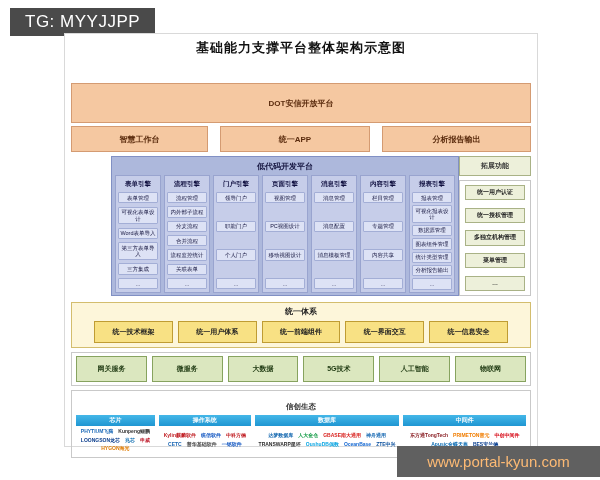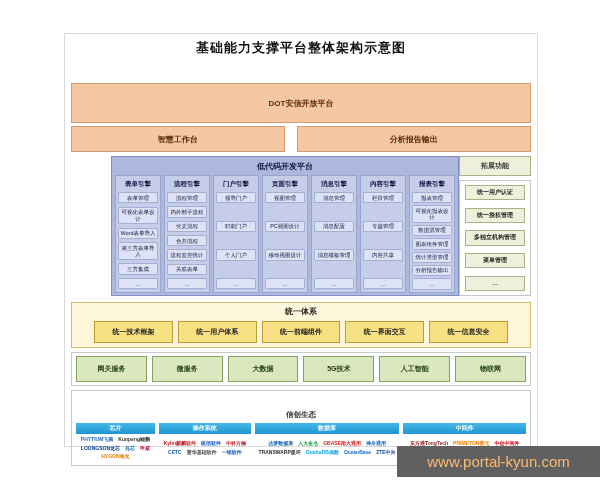--- a/index.html
+++ b/index.html
@@ -61,50 +61,52 @@
   .unified-row { display:flex; gap:5px; }
   .unified-box { flex:1; height:22px; background:#f8e184; border:1px solid #bf9c33; font-size:7px;
                  font-weight:bold; color:#222; display:flex; align-items:center; justify-content:center; }
 
   
   .tech { margin-top:4px; border:1px solid #c9c9c9; padding:3px 4px; display:flex; gap:5px; }
   .tech-box { flex:1; height:26px; background:#dbe7bf; border:1px solid #87a35f; font-size:7px;
               font-weight:bold; color:#1f3a12; display:flex; align-items:center; justify-content:center; }
 
   
-  .eco { margin-top:4px; border:1px solid #c9c9c9; padding:18px 4px 4px; }
+  .eco { margin-top:4px; border:1px solid #c9c9c9; padding:10px 4px 4px; }
   .eco-title { text-align:center; font-size:7.5px; font-weight:bold; color:#333; line-height:11px;
                margin-bottom:3px; }
   .eco-row { display:flex; gap:4px; align-items:stretch; }
   .eco-group { display:flex; flex-direction:column; min-width:0; }
   .eco-group:nth-of-type(1){ flex:18; }
   .eco-group:nth-of-type(2){ flex:21; }
   .eco-group:nth-of-type(3){ flex:33; }
   .eco-group:nth-of-type(4){ flex:28; }
   .eco-head { height:11px; background:linear-gradient(#44b7e8,#1f96d2); color:#fff; font-size:6px;
               font-weight:bold; display:flex; align-items:center; justify-content:center; }
   .eco-body { flex:1; padding:3px 1px 1px; display:flex; flex-wrap:wrap; gap:3px 5px;
               align-items:center; justify-content:center; align-content:center; }
   .eco-chip { font-size:5px; font-weight:bold; white-space:nowrap; line-height:1.1; }
 </style>
 </head>
 <body>
 
 <div class="stage">
 
+  <div class="tg-badge">TG: MYYJJPP</div>
 
   <div class="diagram">
 
     <div class="dg-title">基础能力支撑平台整体架构示意图</div>
 
     <div class="orange-box dot-bar">DOT安信开放平台</div>
 
     <div class="portal-row">
 
     <div class="orange-box">智慧工作台</div>
+        <div class="orange-box">统一APP</div>
         <div class="orange-box">分析报告输出</div>
       </div>
 
     <div class="main-row">
 
       <div class="lowcode">
         <div class="lowcode-title">低代码开发平台</div>
         <div class="engine-row">
 
         <div class="engine-col">

